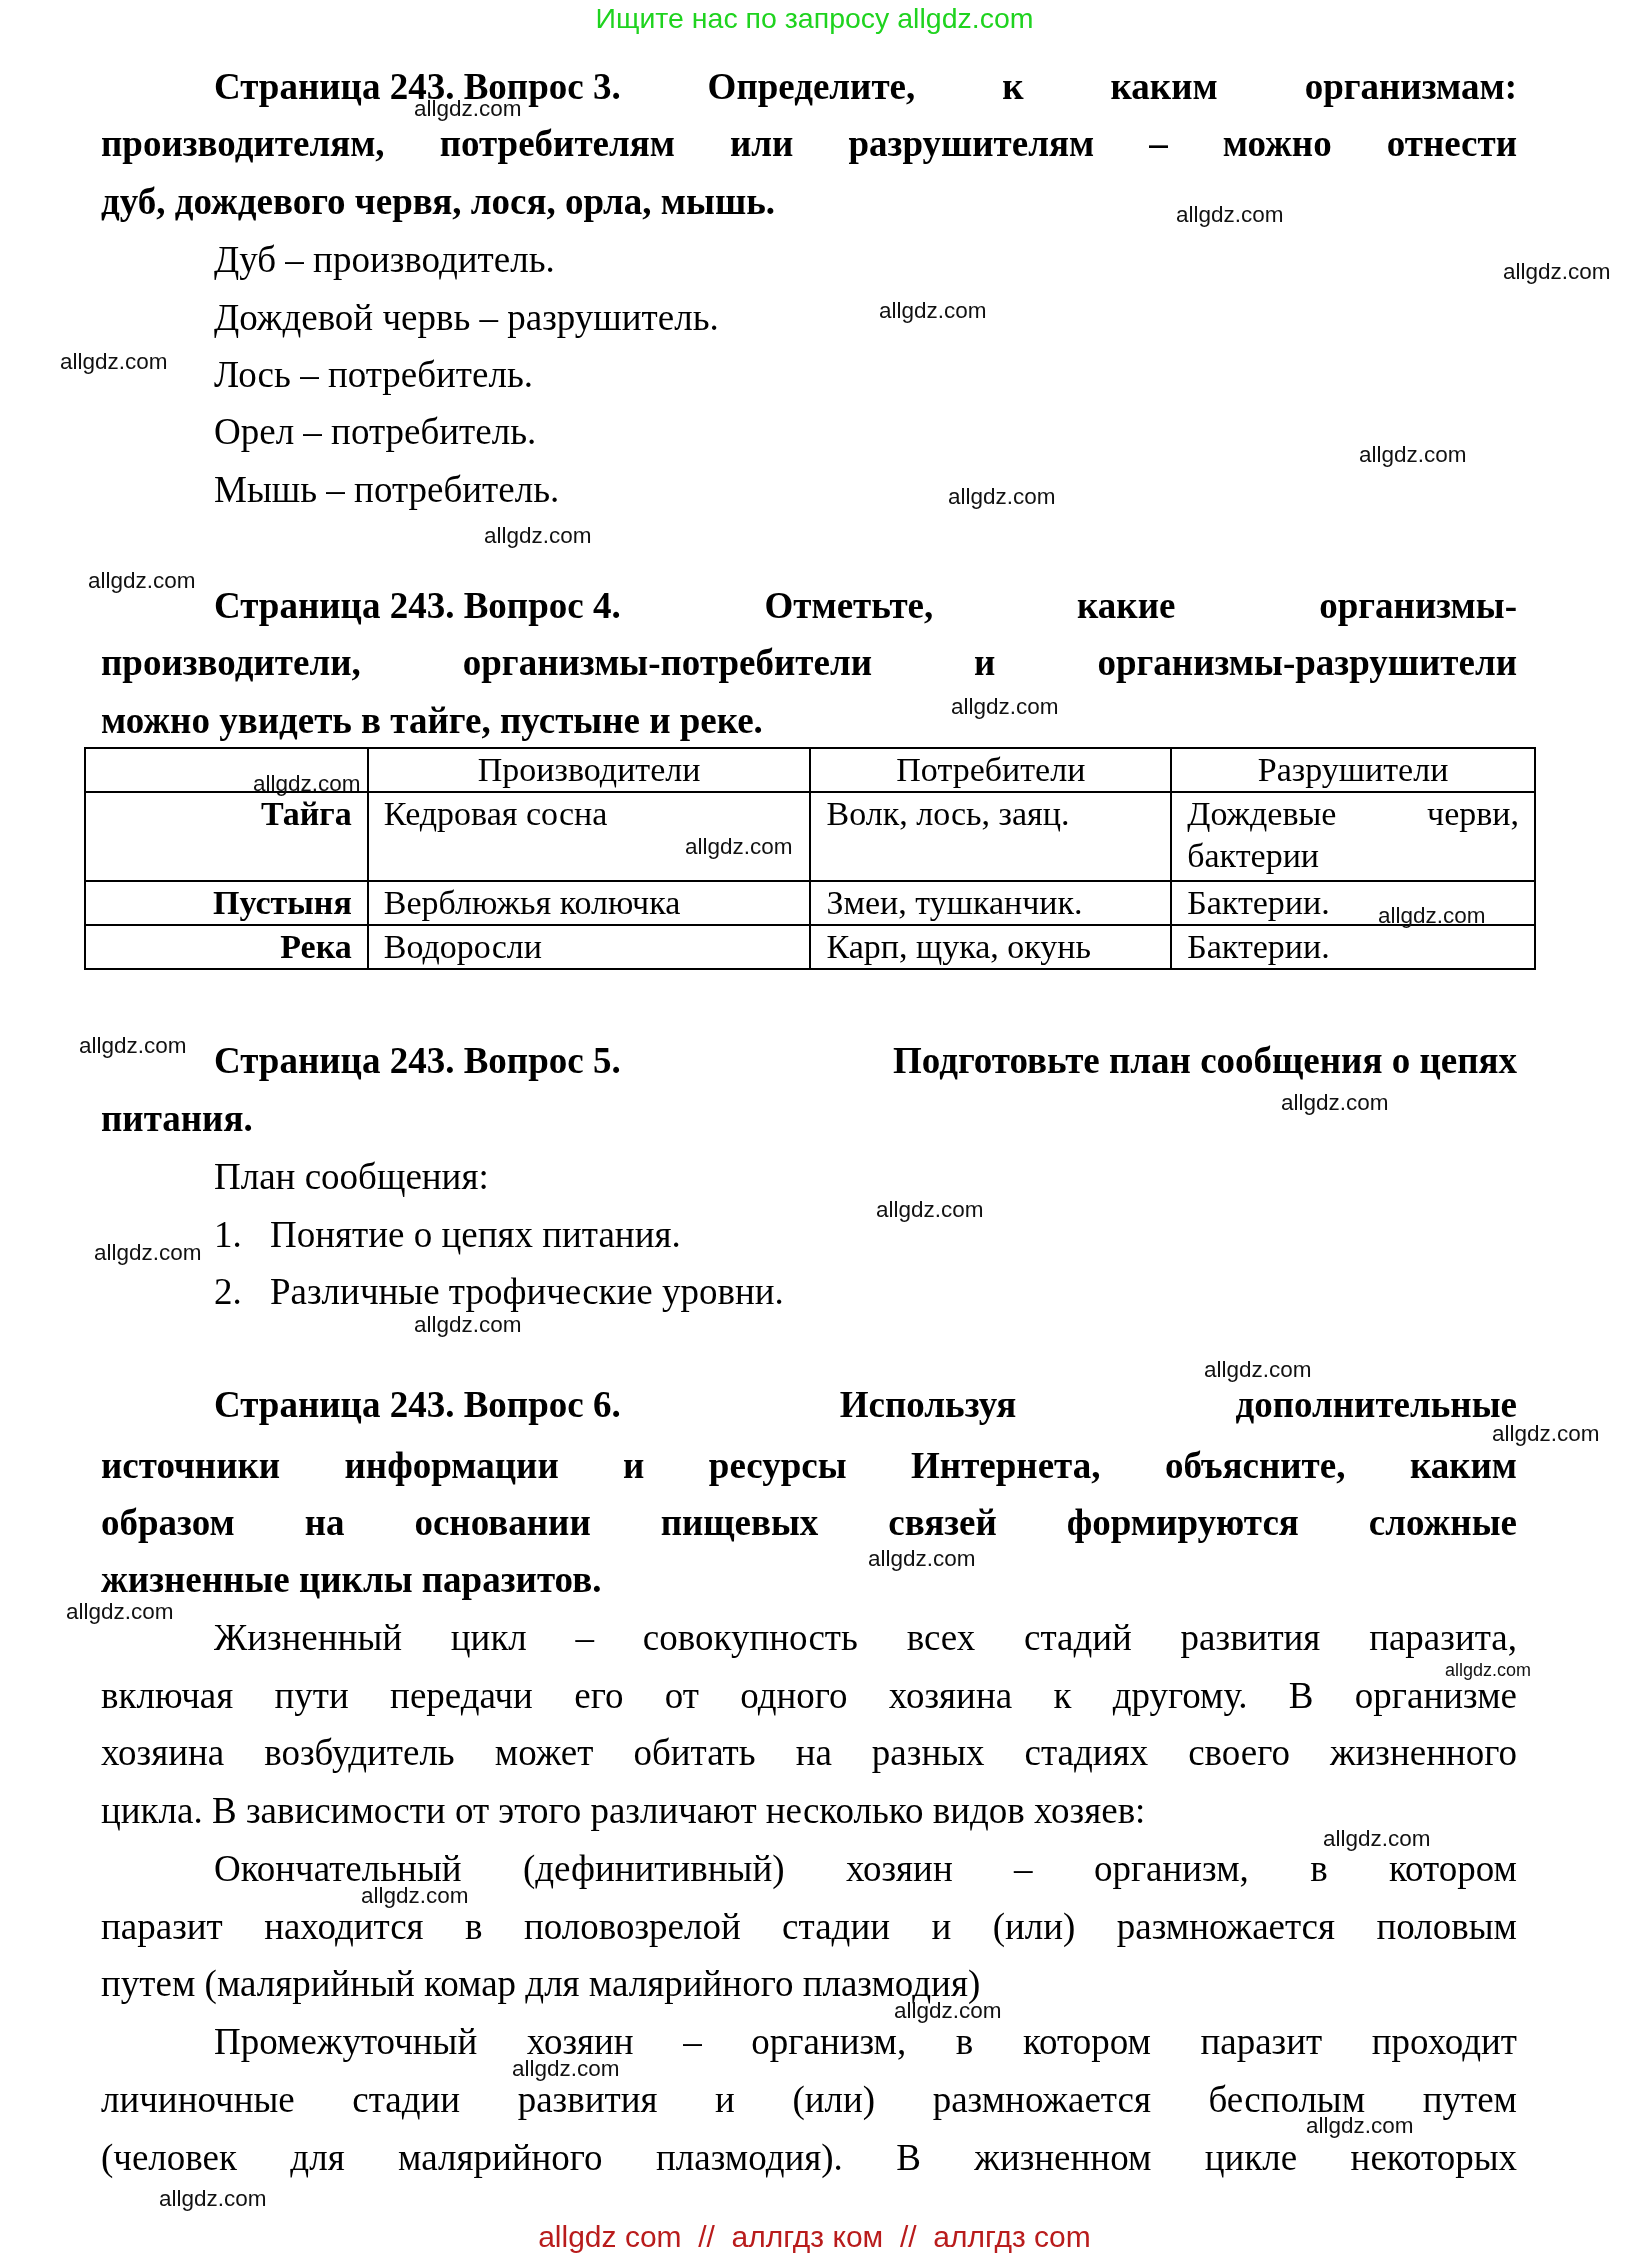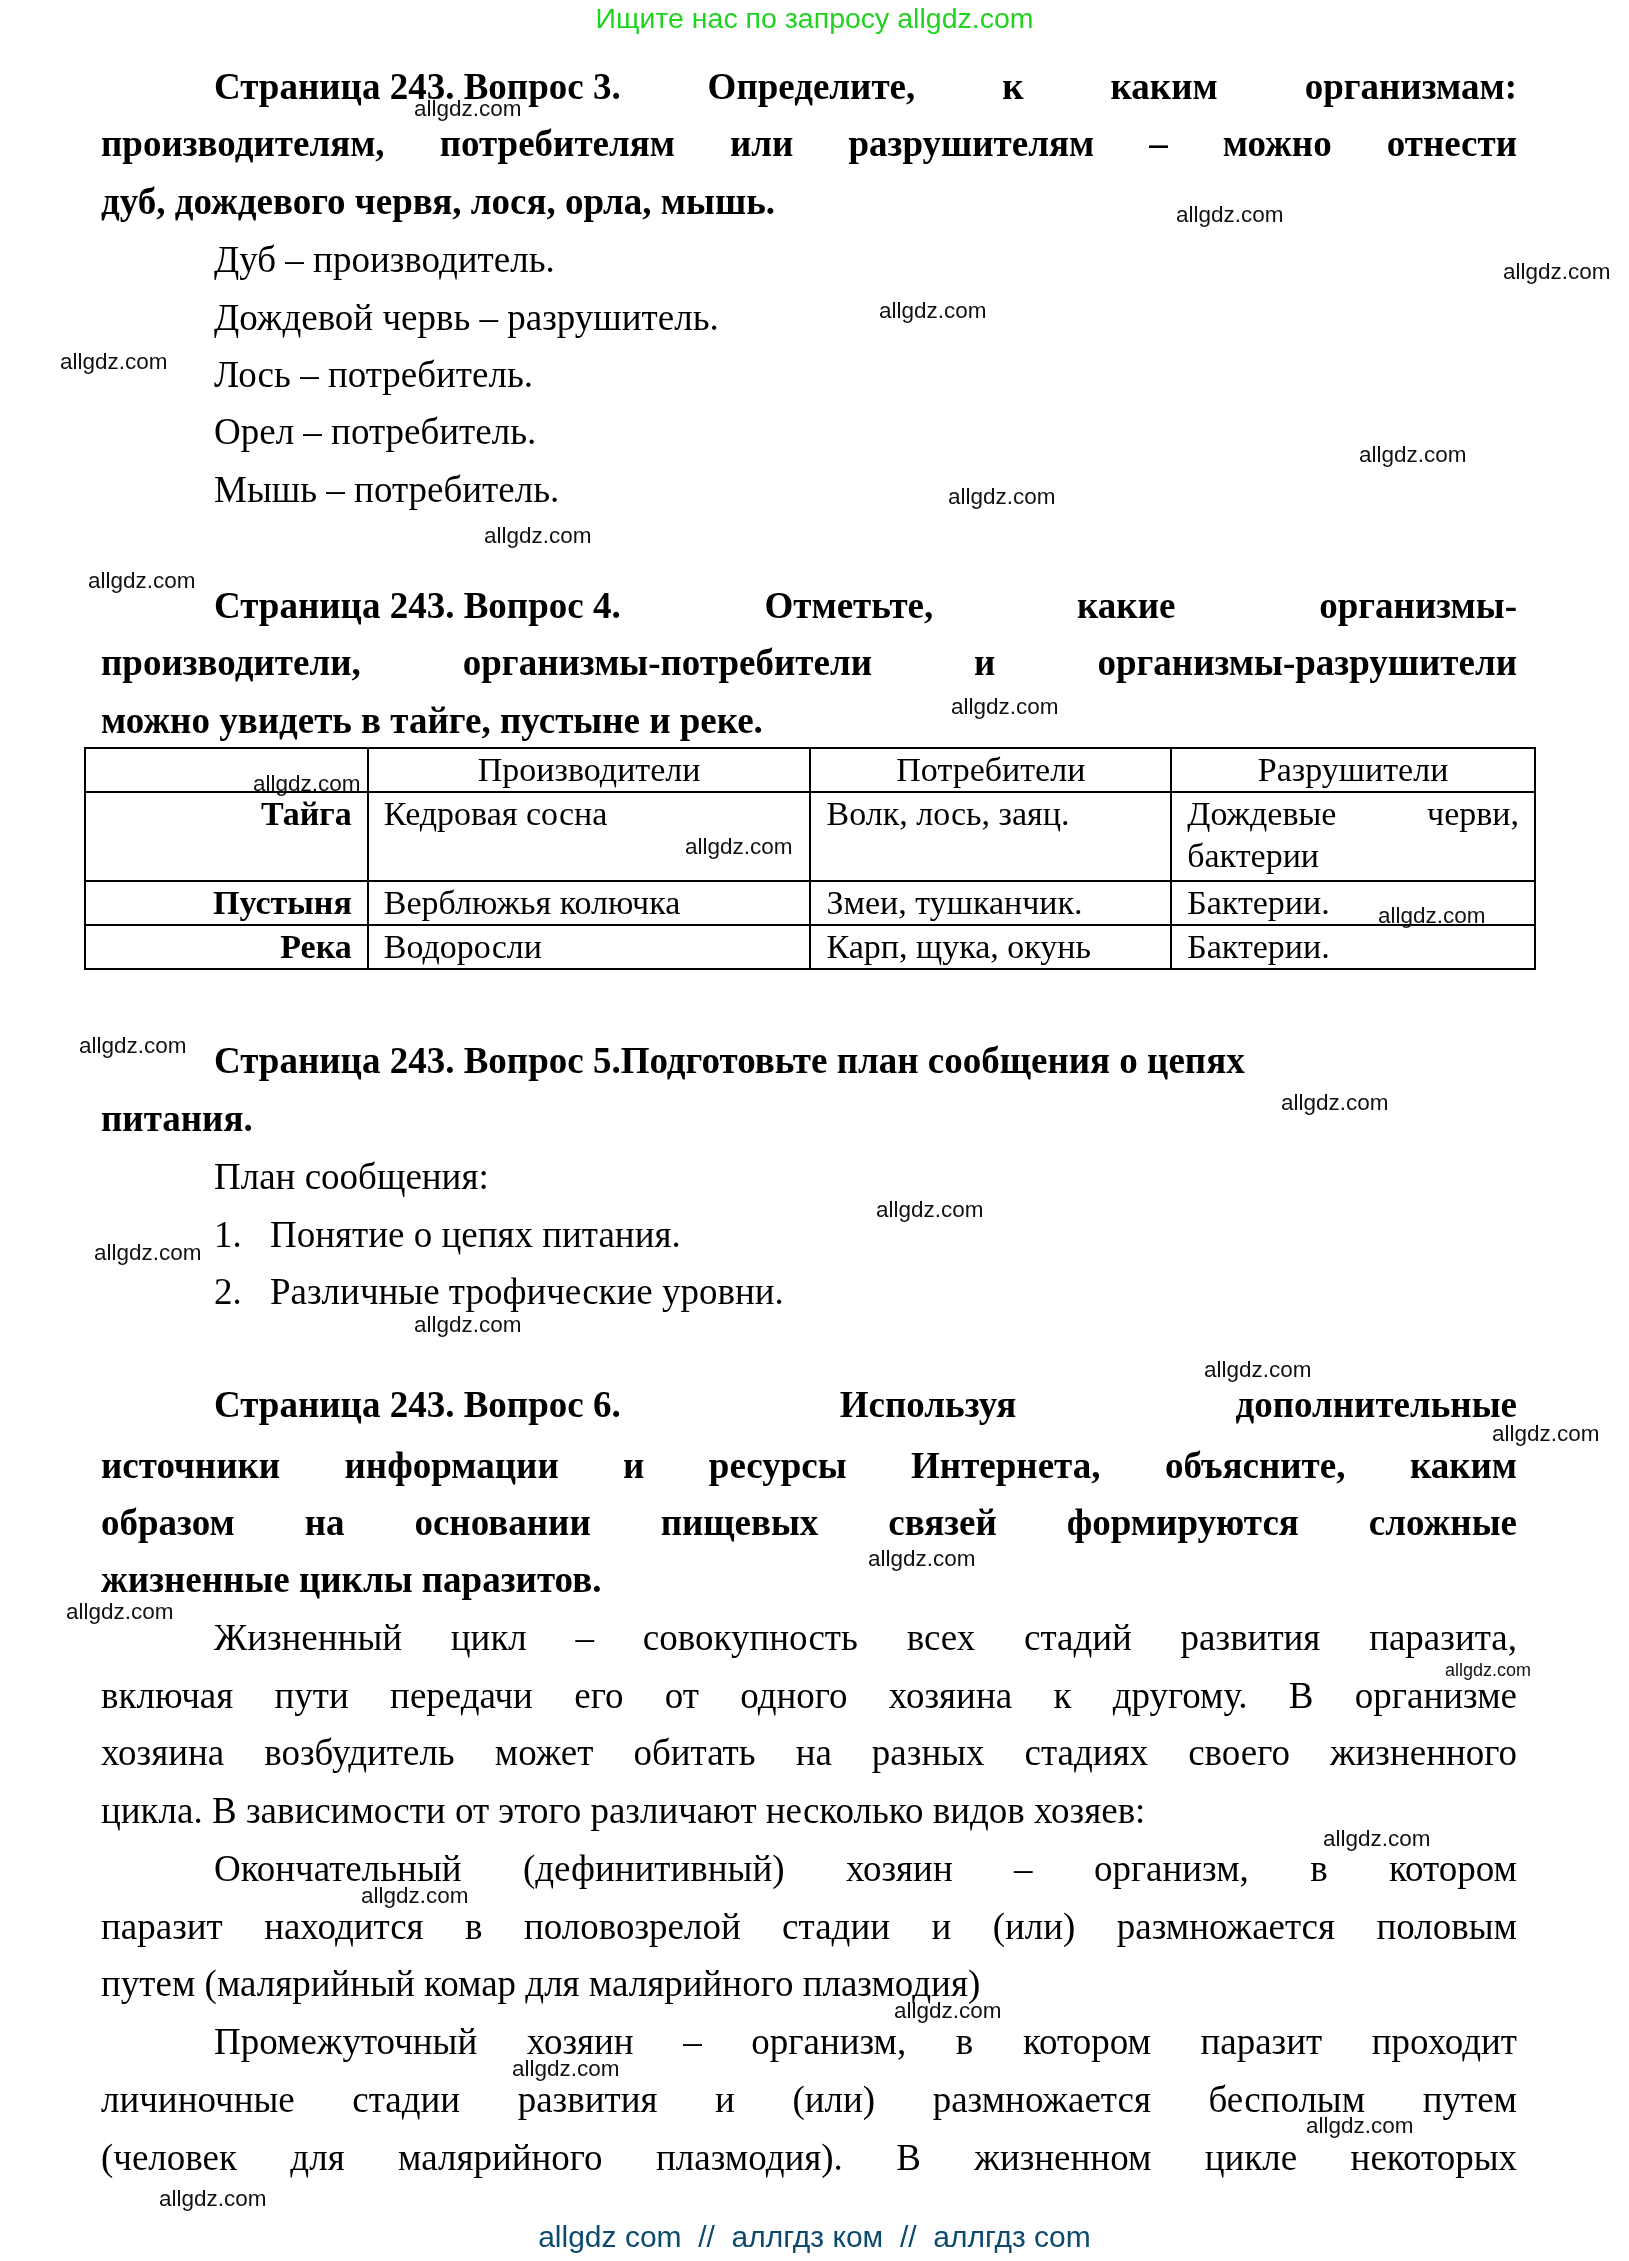--- a/index.html
+++ b/index.html
@@ -87,21 +87,21 @@
   </tr>
   <tr style="height:43px">
     <td class="rowh">Река</td>
     <td>Водоросли</td>
     <td>Карп, щука, окунь</td>
     <td>Бактерии.</td>
   </tr>
 </tbody>
   </table>
 
-<div class="abs line bold plain ind" style="top:1032px;width:1303px;display:flex;justify-content:flex-start">
+<div class="abs line bold plain ind" style="top:1032px;width:1303px;display:flex;justify-content:space-between">
   <span>Страница 243. Вопрос 5.</span>
   <span>Подготовьте план сообщения о цепях</span>
 </div>
 <div class="abs line bold plain" style="top:1090px">питания.</div>
 <div class="abs line plain ind" style="top:1148px">План сообщения:</div>
 <div class="abs line plain ind" style="top:1206px">
   <span class="listnum">1.</span><span>Понятие о цепях питания.</span>
 </div>
 <div class="abs line plain ind" style="top:1263px">
   <span class="listnum">2.</span><span>Различные трофические уровни.</span>
@@ -150,14 +150,14 @@
 <div class="abs wm" style="left:868px;top:1546px">allgdz.com</div>
 <div class="abs wm" style="left:66px;top:1599px">allgdz.com</div>
 <div class="abs wm" style="left:1445px;top:1658px;font-size:18px">allgdz.com</div>
 <div class="abs wm" style="left:1323px;top:1826px">allgdz.com</div>
 <div class="abs wm" style="left:361px;top:1883px">allgdz.com</div>
 <div class="abs wm" style="left:894px;top:1998px">allgdz.com</div>
 <div class="abs wm" style="left:512px;top:2056px">allgdz.com</div>
 <div class="abs wm" style="left:1306px;top:2113px">allgdz.com</div>
 <div class="abs wm" style="left:159px;top:2186px">allgdz.com</div>
 
-<div class="abs footer" style="color:#0c4a6e;white-space:pre">allgdz com  //  аллгдз ком  //  аллгдз com</div>
+<div class="abs footer" style="color:#b91c1c;white-space:pre">allgdz com  //  аллгдз ком  //  аллгдз com</div>
 
 
 </body></html>

